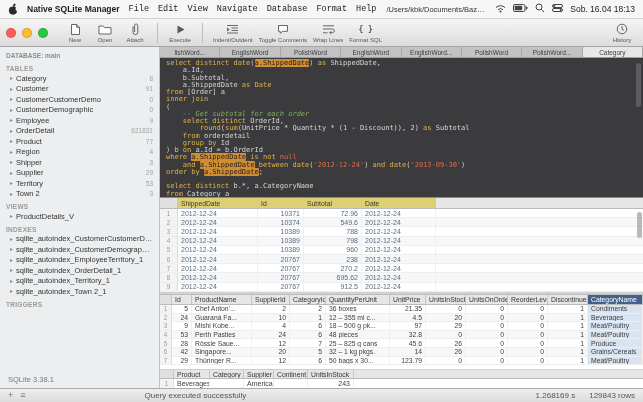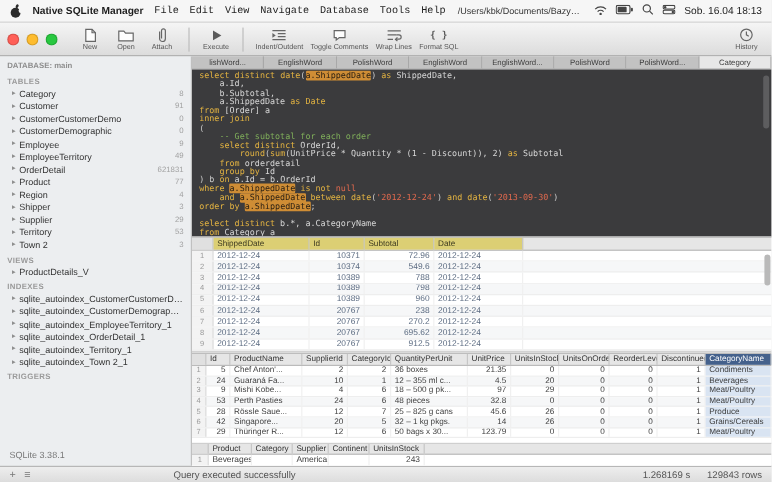--- a/index.html
+++ b/index.html
@@ -55,21 +55,21 @@
   .tab.selected { background:#e7e7e7; }
 
   
   .editor { height:139px; background:#3b3b3d; font-family:"DejaVu Sans Mono",monospace;
     font-size:7px; line-height:7.25px; color:#d6d6d6; padding:2px 0 0 6px;
     overflow:hidden; white-space:pre; position:relative; }
   .tok-k { color:#e3b341; }
   .tok-i { color:#d6d6d6; }
   .tok-p { color:#c9c9c9; }
   .tok-s { color:#e0694e; }
-  .tok-c { color:#7fae5a; }
+  .tok-c { color:#7fae5a;font-style:italic; }
   .tok-h { background:#cf8d35; color:#2b2013; border-radius:1px; }
   .ed-thumb { position:absolute; right:2px; top:5px; width:5px; height:44px; background:#5d5d5f; border-radius:2.5px; }
 
   
   .grid { position:relative; overflow:hidden; background:#fff; }
   .g1 { height:95px; border-top:1px solid #8a8a8a; }
   .g2 { height:71px; border-top:1px solid #bdbdbd; }
   .g3 { height:19px; border-top:1px solid #cfcfcf; }
   .gap { height:4px; background:#fff; }
   .splitter { height:2px; background:#d2d2d2; }
@@ -115,21 +115,21 @@
         <circle cx="9.4" cy="6" r="1.9" fill="#f6f6f6"></circle>
       </svg>
     </span>
     <span class="app-name">Native SQLite Manager</span>
     <span id="menus">
         <span class="menu-item">File</span>
         <span class="menu-item">Edit</span>
         <span class="menu-item">View</span>
         <span class="menu-item">Navigate</span>
         <span class="menu-item">Database</span>
-        <span class="menu-item">Tools</span>
+        <span class="menu-item">Format</span>
         <span class="menu-item">Help</span>
       </span>
     <span class="menu-path">/Users/kbk/Documents/BazySQLite/Northwind_large.sqlite</span>
     <span class="menu-right">
       <span><svg width="11" height="9" viewBox="0 0 11 9">
             <path d="M1 3.6 A6.3 6.3 0 0 1 10 3.6" fill="none" stroke="#444" stroke-width="1"></path>
             <path d="M3 5.7 A3.6 3.6 0 0 1 8 5.7" fill="none" stroke="#444" stroke-width="1"></path>
             <circle cx="5.5" cy="7.6" r="1" fill="#444"></circle>
           </svg></span>
       <span><svg width="15" height="8" viewBox="0 0 15 8">
@@ -267,25 +267,20 @@
             <span class="sb-label">CustomerDemographic</span>
             <span class="sb-count">0</span>
           </div>
           <div class="sb-item">
             <span class="sb-tri">▸</span>
             <span class="sb-label">Employee</span>
             <span class="sb-count">9</span>
           </div>
           <div class="sb-item">
             <span class="sb-tri">▸</span>
-            <span class="sb-label">EmployeeTerritory</span>
-            <span class="sb-count">49</span>
-          </div>
-          <div class="sb-item">
-            <span class="sb-tri">▸</span>
             <span class="sb-label">OrderDetail</span>
             <span class="sb-count">621831</span>
           </div>
           <div class="sb-item">
             <span class="sb-tri">▸</span>
             <span class="sb-label">Product</span>
             <span class="sb-count">77</span>
           </div>
           <div class="sb-item">
             <span class="sb-tri">▸</span>

